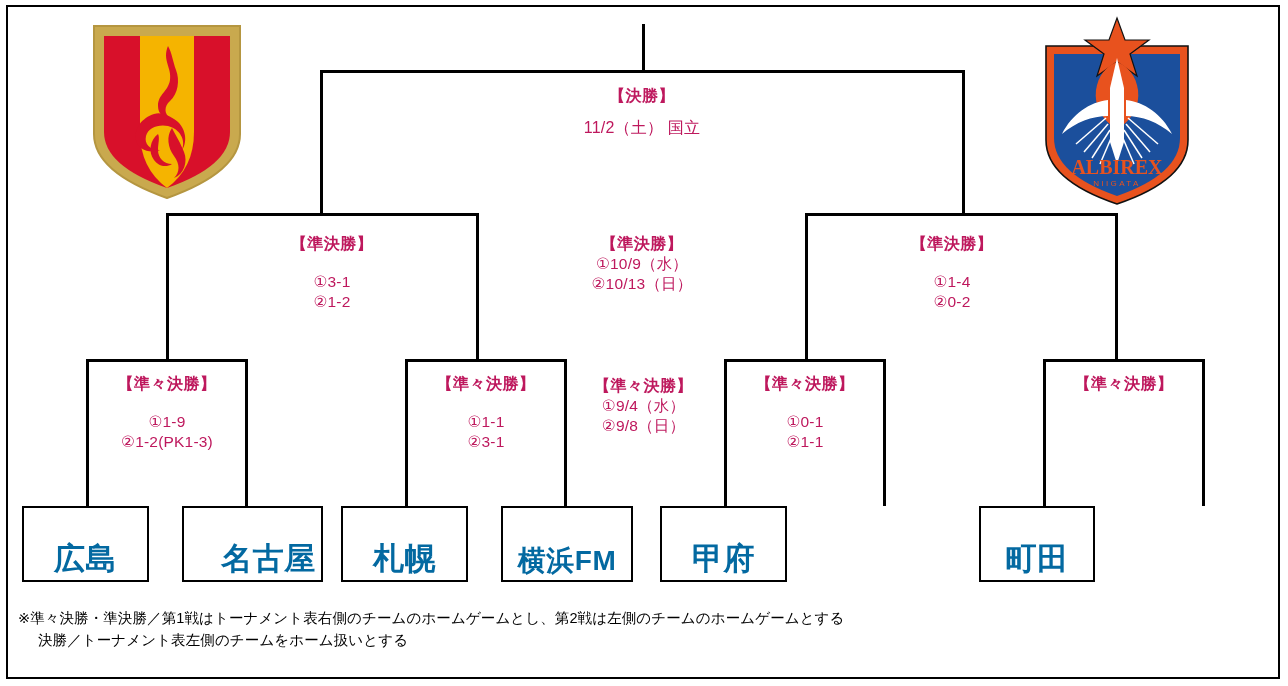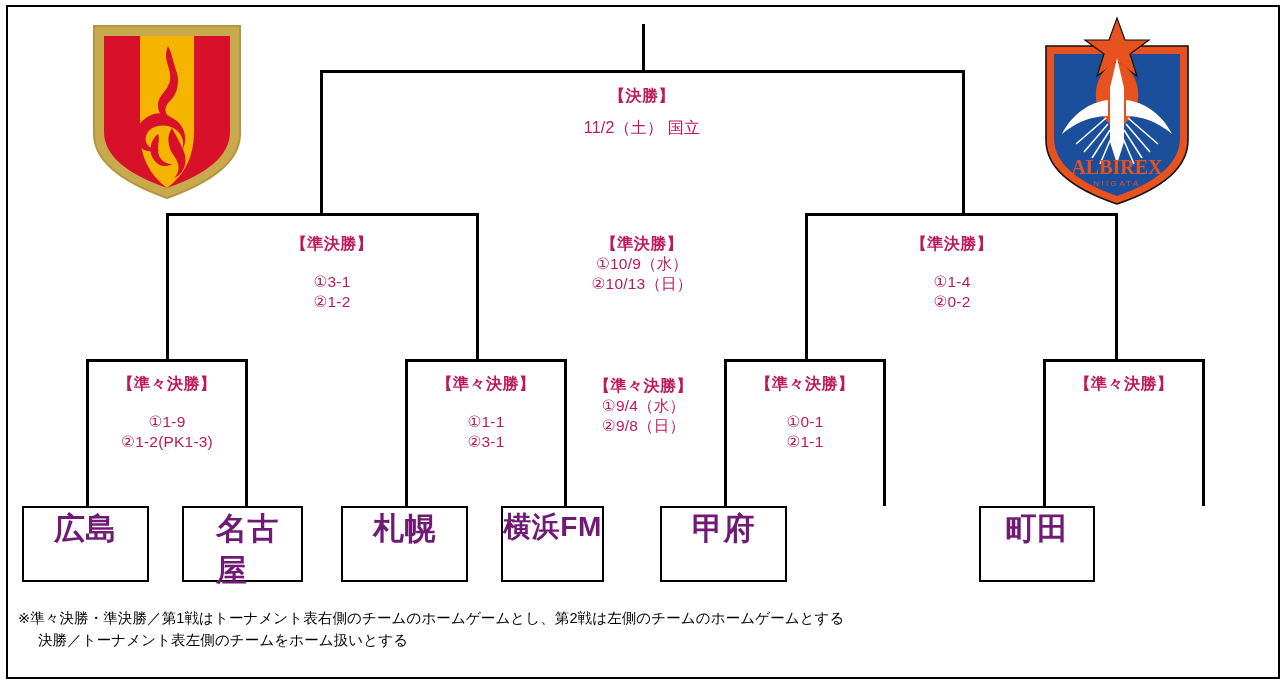--- a/index.html
+++ b/index.html
@@ -38,26 +38,26 @@
     background: #000000;
     height: 3px;
   }
   
   .team-box {
     position: absolute;
     border: 2.5px solid #000000;
     background: #ffffff;
     box-sizing: border-box;
     display: flex;
-    align-items: flex-start;
+    align-items: flex-end;
     justify-content: center;
     font-size: 31px;
     font-weight: 700;
     letter-spacing: 0.5px;
-    color: #701a75;
+    color: #0369a1;
     height: 76px;
     top: 506px;
   }
   .team-box.wide { font-size: 28px; }
   
   .round-label {
     position: absolute;
     text-align: center;
     color: #be185d;
     line-height: 1.0;
@@ -242,27 +242,27 @@
     </div>
   </div>
 
   <div class="round-label" style="left:1045px; top:376px; width:158px;">
     <div class="round-title">【準々決勝】</div>
   </div>
 
   <div class="team-box" style="left:22px; width:127px;">
     <span>広島</span>
   </div>
-  <div class="team-box" style="left:182px; width:121px;padding-left:32px;">
+  <div class="team-box" style="left:182px; width:141px;padding-left:32px;">
     <span>名古屋</span>
   </div>
   <div class="team-box" style="left:341px; width:127px;">
     <span>札幌</span>
   </div>
-  <div class="team-box wide" style="left:501px; width:103px;">
+  <div class="team-box wide" style="left:501px; width:132px;">
     <span>横浜FM</span>
   </div>
   <div class="team-box" style="left:660px; width:127px;">
     <span>甲府</span>
   </div>
   <div class="team-box" style="left:979px; width:116px;">
     <span>町田</span>
   </div>
 
   <div class="footnote">

